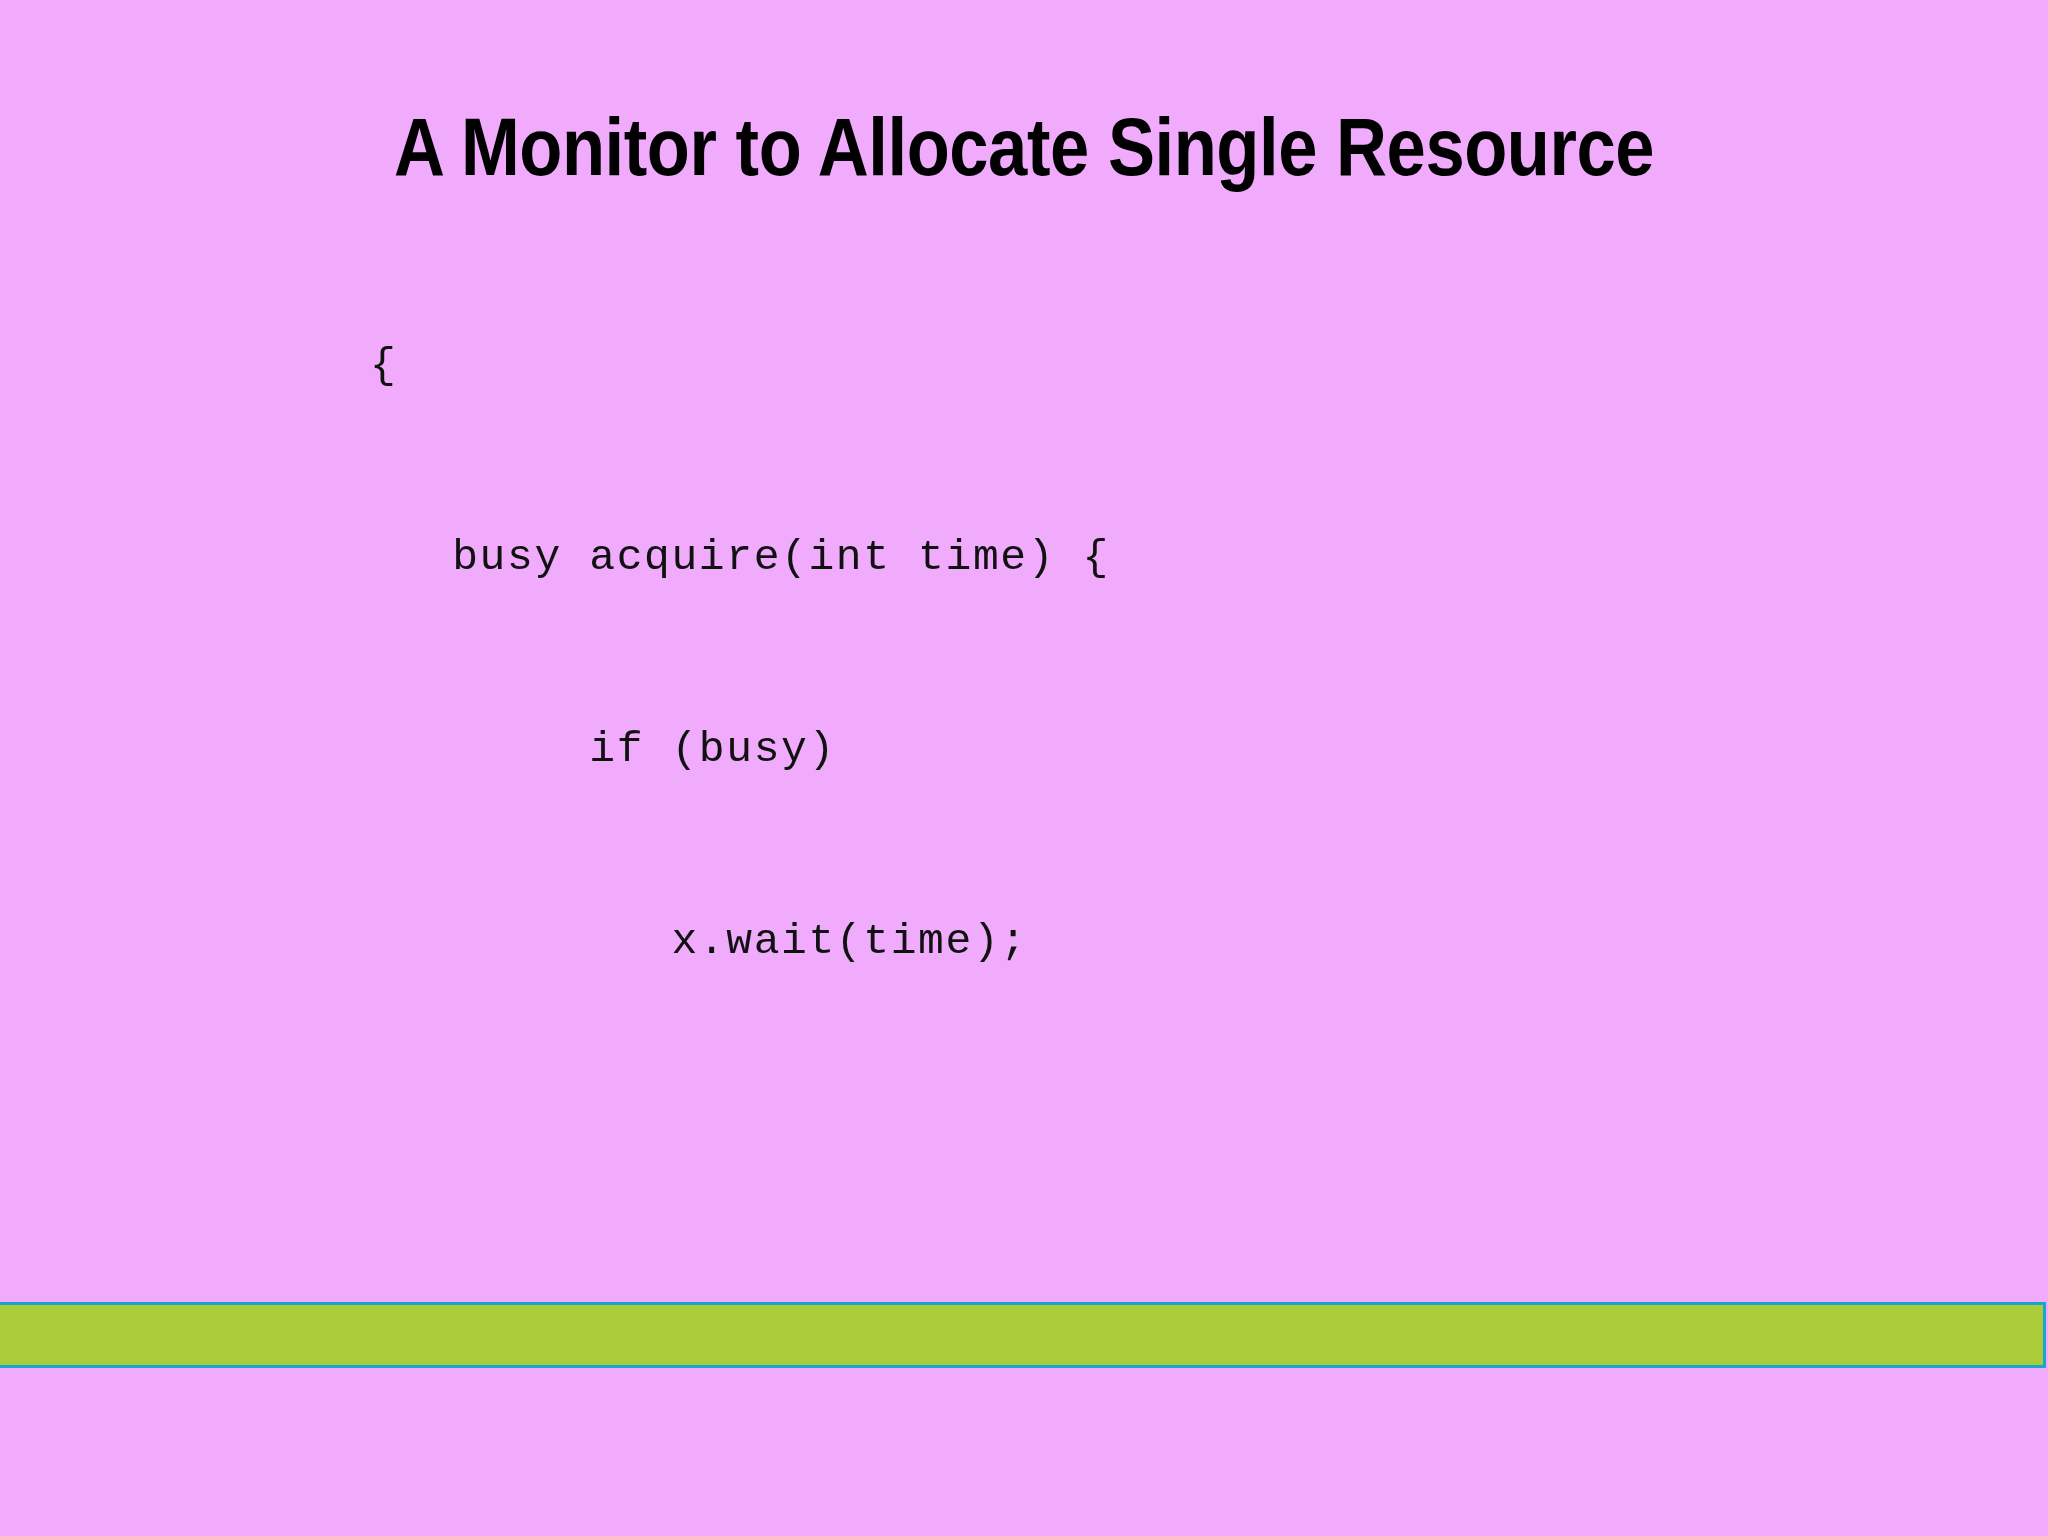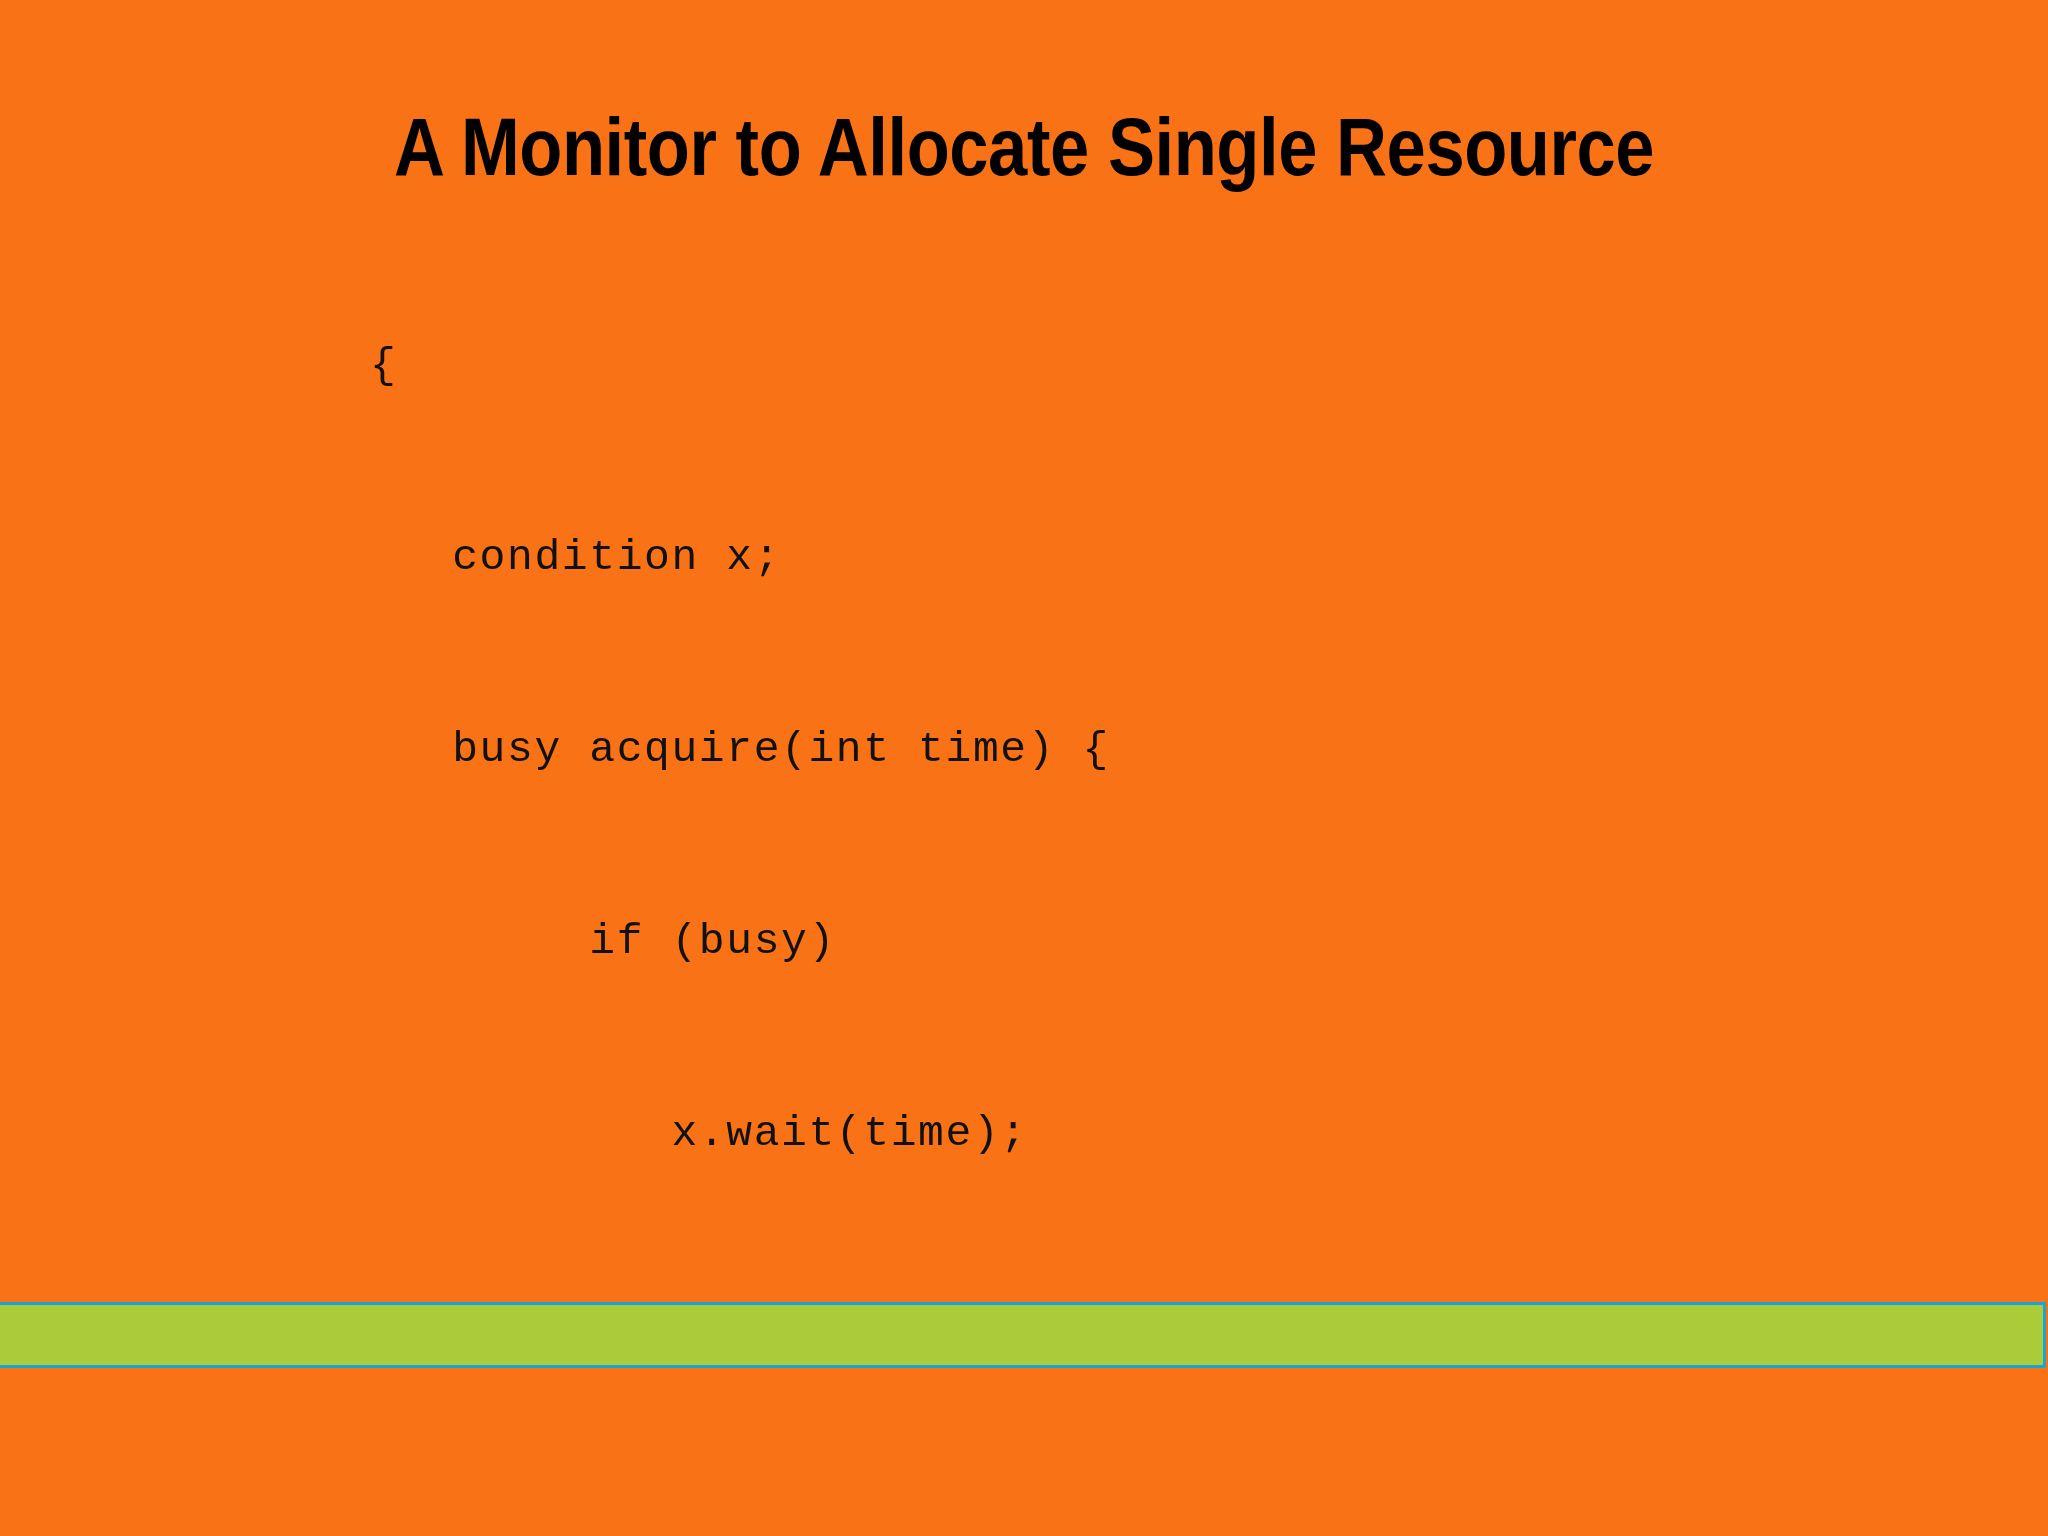--- a/index.html
+++ b/index.html
@@ -65,27 +65,26 @@
     width: 2050px;
     height: 66px;
     background: #aacc39;
     border: 3px solid #18a5d6;
     box-sizing: border-box;
   }
 </style>
 </head>
 <body>
 
-<div id="slide" style="background: #f97316;">
+<div id="slide" style="background: #f0abfc;">
 
   <h1 id="slide-title" style="color: rgb(0, 0, 0);">A Monitor to Allocate Single Resource</h1>
 
   <div id="code-block">
     <span class="code-line">{</span>
-    <span class="code-line">   condition x;</span>
     <span class="code-line">   busy acquire(int time) {</span>
     <span class="code-line">        if (busy)</span>
     <span class="code-line">           x.wait(time);</span>
     
     
     
     
     
     
     

